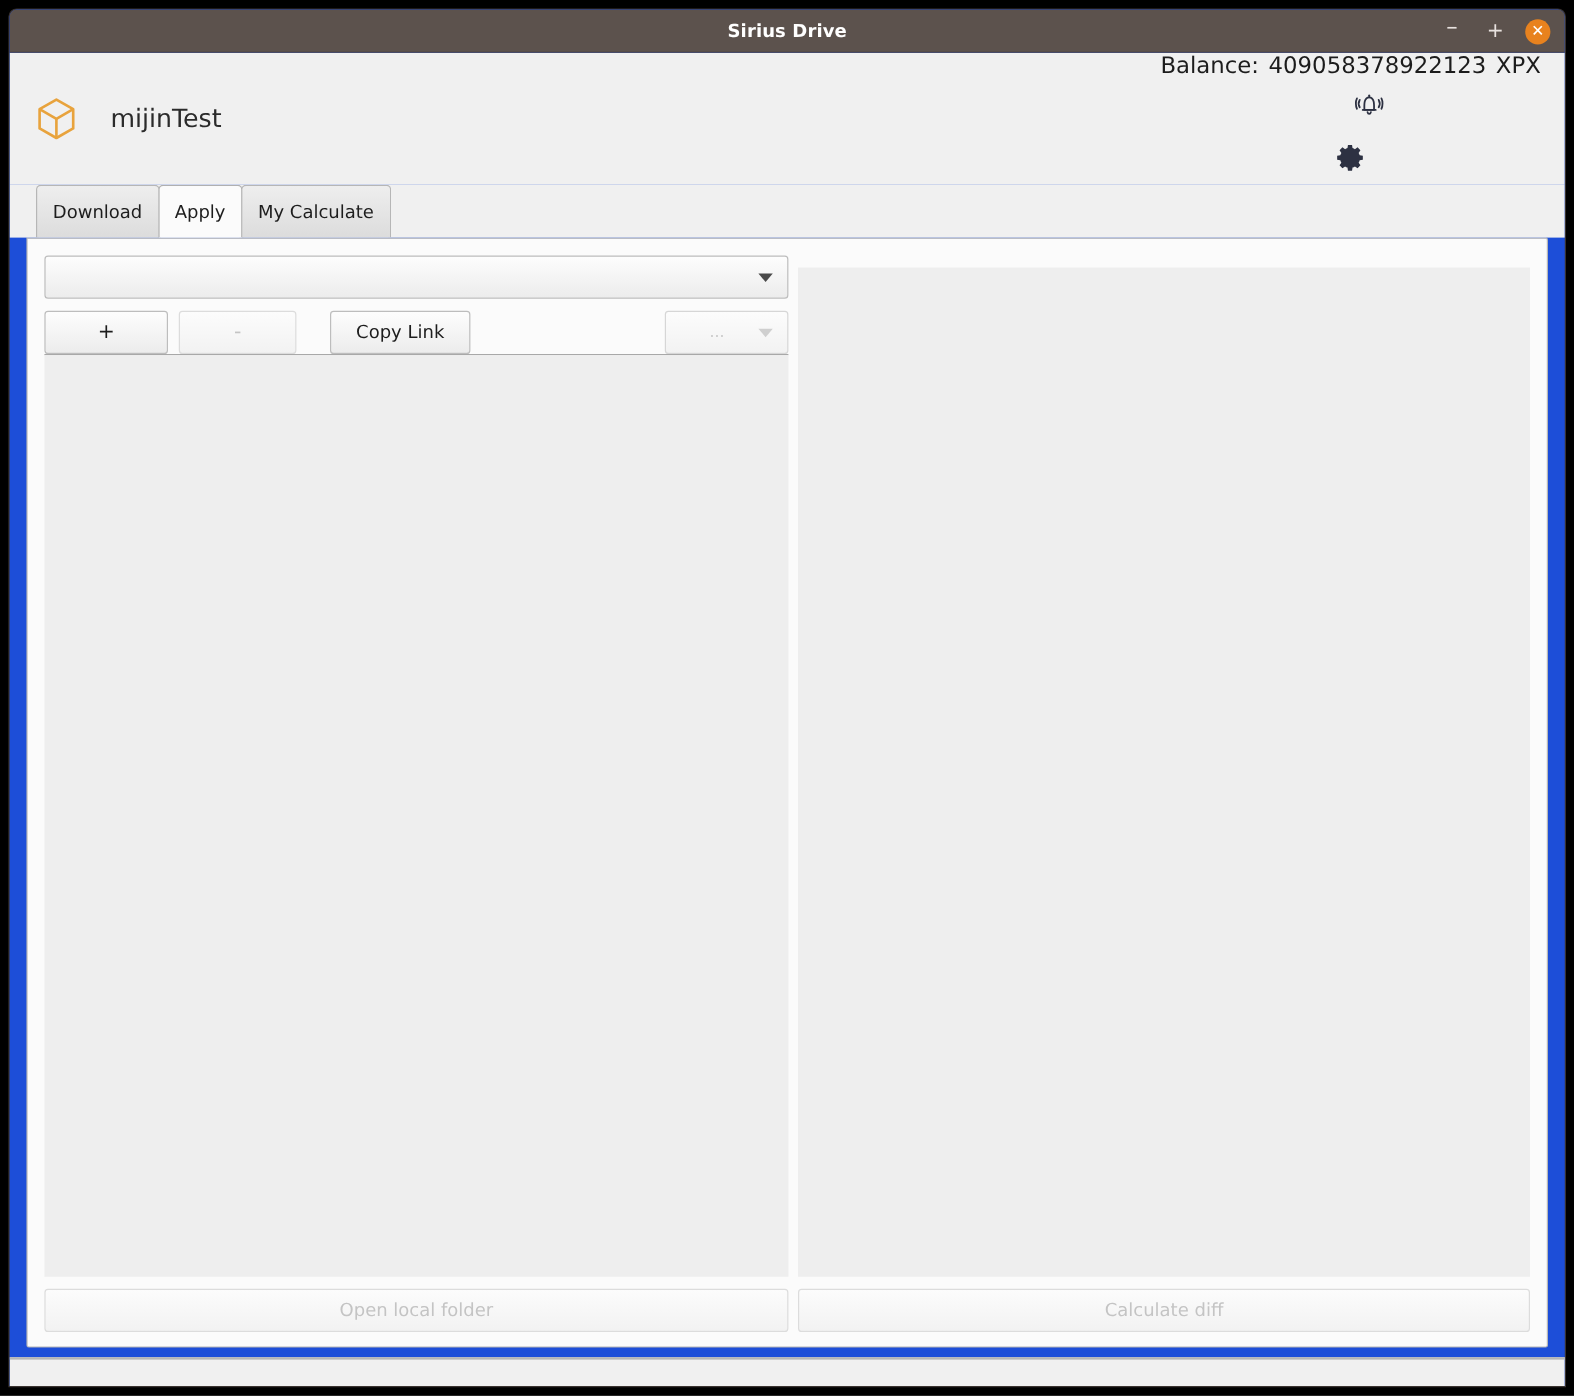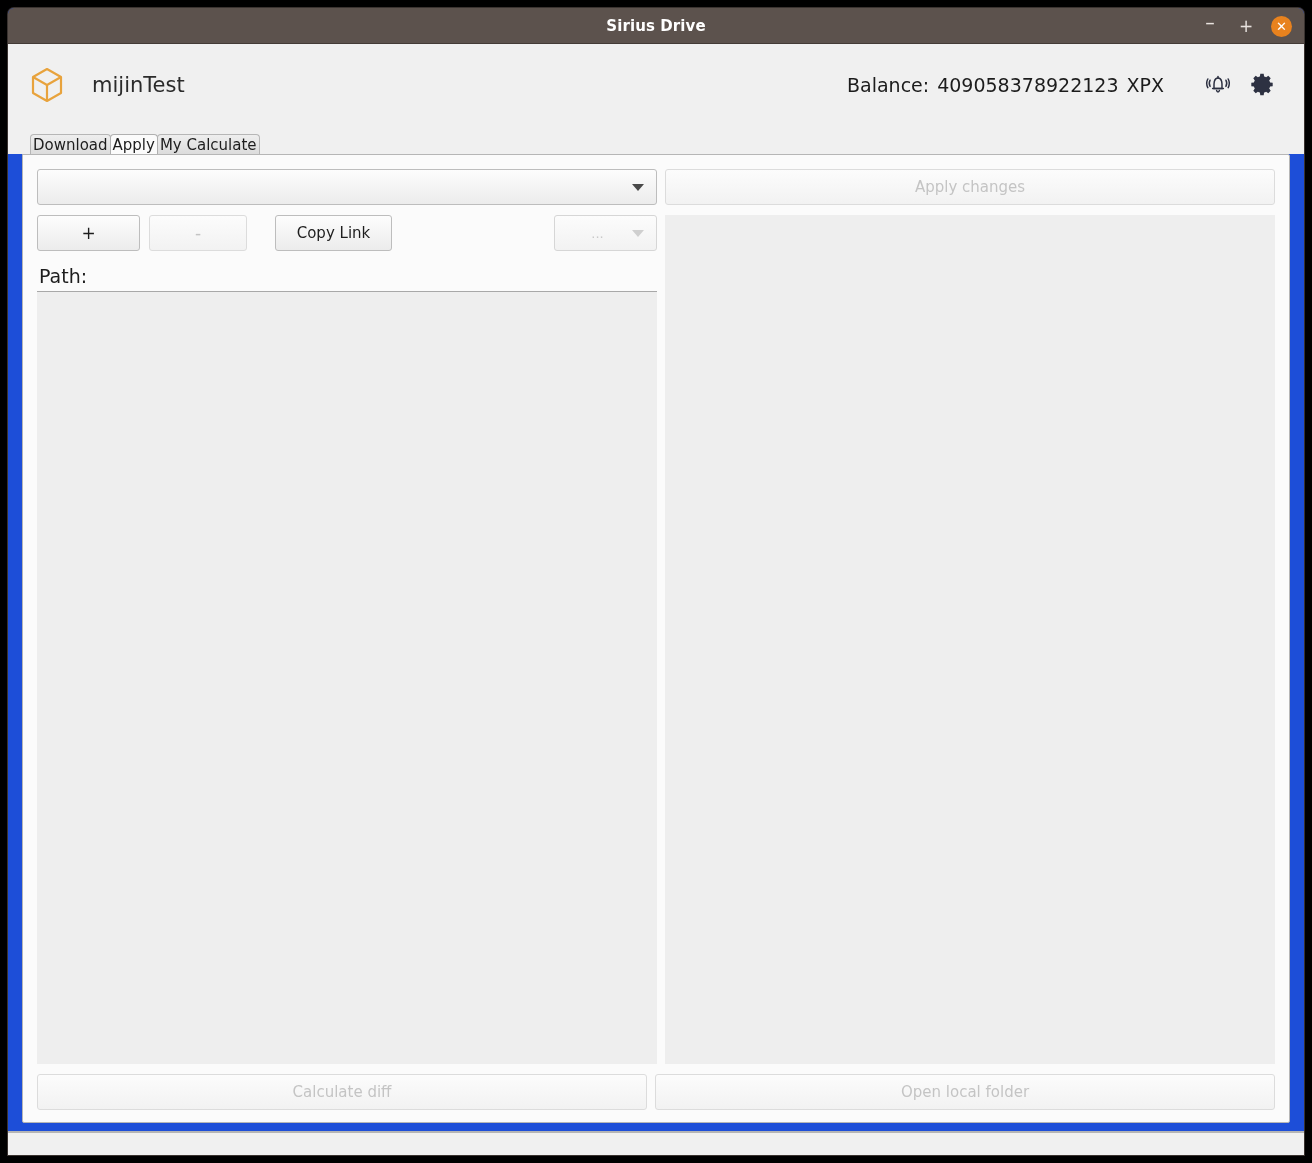--- a/index.html
+++ b/index.html
@@ -99,20 +99,21 @@
   .brand-name {
     font-size: 21px;
     color: #2b2b2b;
     font-family: "DejaVu Sans", "Liberation Sans", sans-serif;
   }
   .header-right {
     margin-left: auto;
     display: flex;
     align-items: center;
     gap: 0;
+    flex-direction: column;
   }
   .balance {
     font-size: 19px;
     color: #1c1c1c;
     white-space: nowrap;
     font-family: "DejaVu Sans", "Liberation Sans", sans-serif;
   }
   .balance .bal-label { margin-right: 8px; }
   .balance .bal-amount { margin-right: 8px; }
   .icon-btn {
@@ -131,22 +132,22 @@
   .tabstrip {
     flex: 0 0 28px;
     display: flex;
     align-items: flex-end;
     padding-left: 22px;
     background: #f0f0f0;
     position: relative;
     z-index: 3;
   }
   .tab {
-    height: 20px;
-    padding: 0 2px;
+    height: 44px;
+    padding: 0 13px;
     display: flex;
     align-items: center;
     font-size: 15px;
     color: #1d1d1d;
     background: linear-gradient(#eeeeee, #dcdcdc);
     border: 1px solid #b6b6b6;
     border-bottom: none;
     border-radius: 4px 4px 0 0;
     margin-right: -1px;
     cursor: pointer;
@@ -393,32 +394,30 @@
         <div class="row-toolbar">
           <div class="btn btn-plus">+</div>
           <div class="btn btn-minus disabled">-</div>
           <div class="btn btn-copy">Copy Link</div>
           <div class="combo combo-more disabled">
             <span class="combo-text">...</span>
             <span class="arrow"></span>
           </div>
         </div>
 
-        <div class="path-label">Path:</div>
         <div class="path-separator"></div>
 
         <div class="list-area"></div>
       </div>
 
       <div class="col-right">
-        <div class="btn apply-btn disabled">Apply changes</div>
         <div class="right-panel"></div>
       </div>
     </div>
 
     <div class="bottom-row">
+      <div class="btn left disabled">Open local folder</div>
       <div class="btn disabled">Calculate diff</div>
-      <div class="btn left disabled">Open local folder</div>
     </div>
   </div>
 
   <div class="bottom-strip"></div>
 </div>
 
 </body></html>

